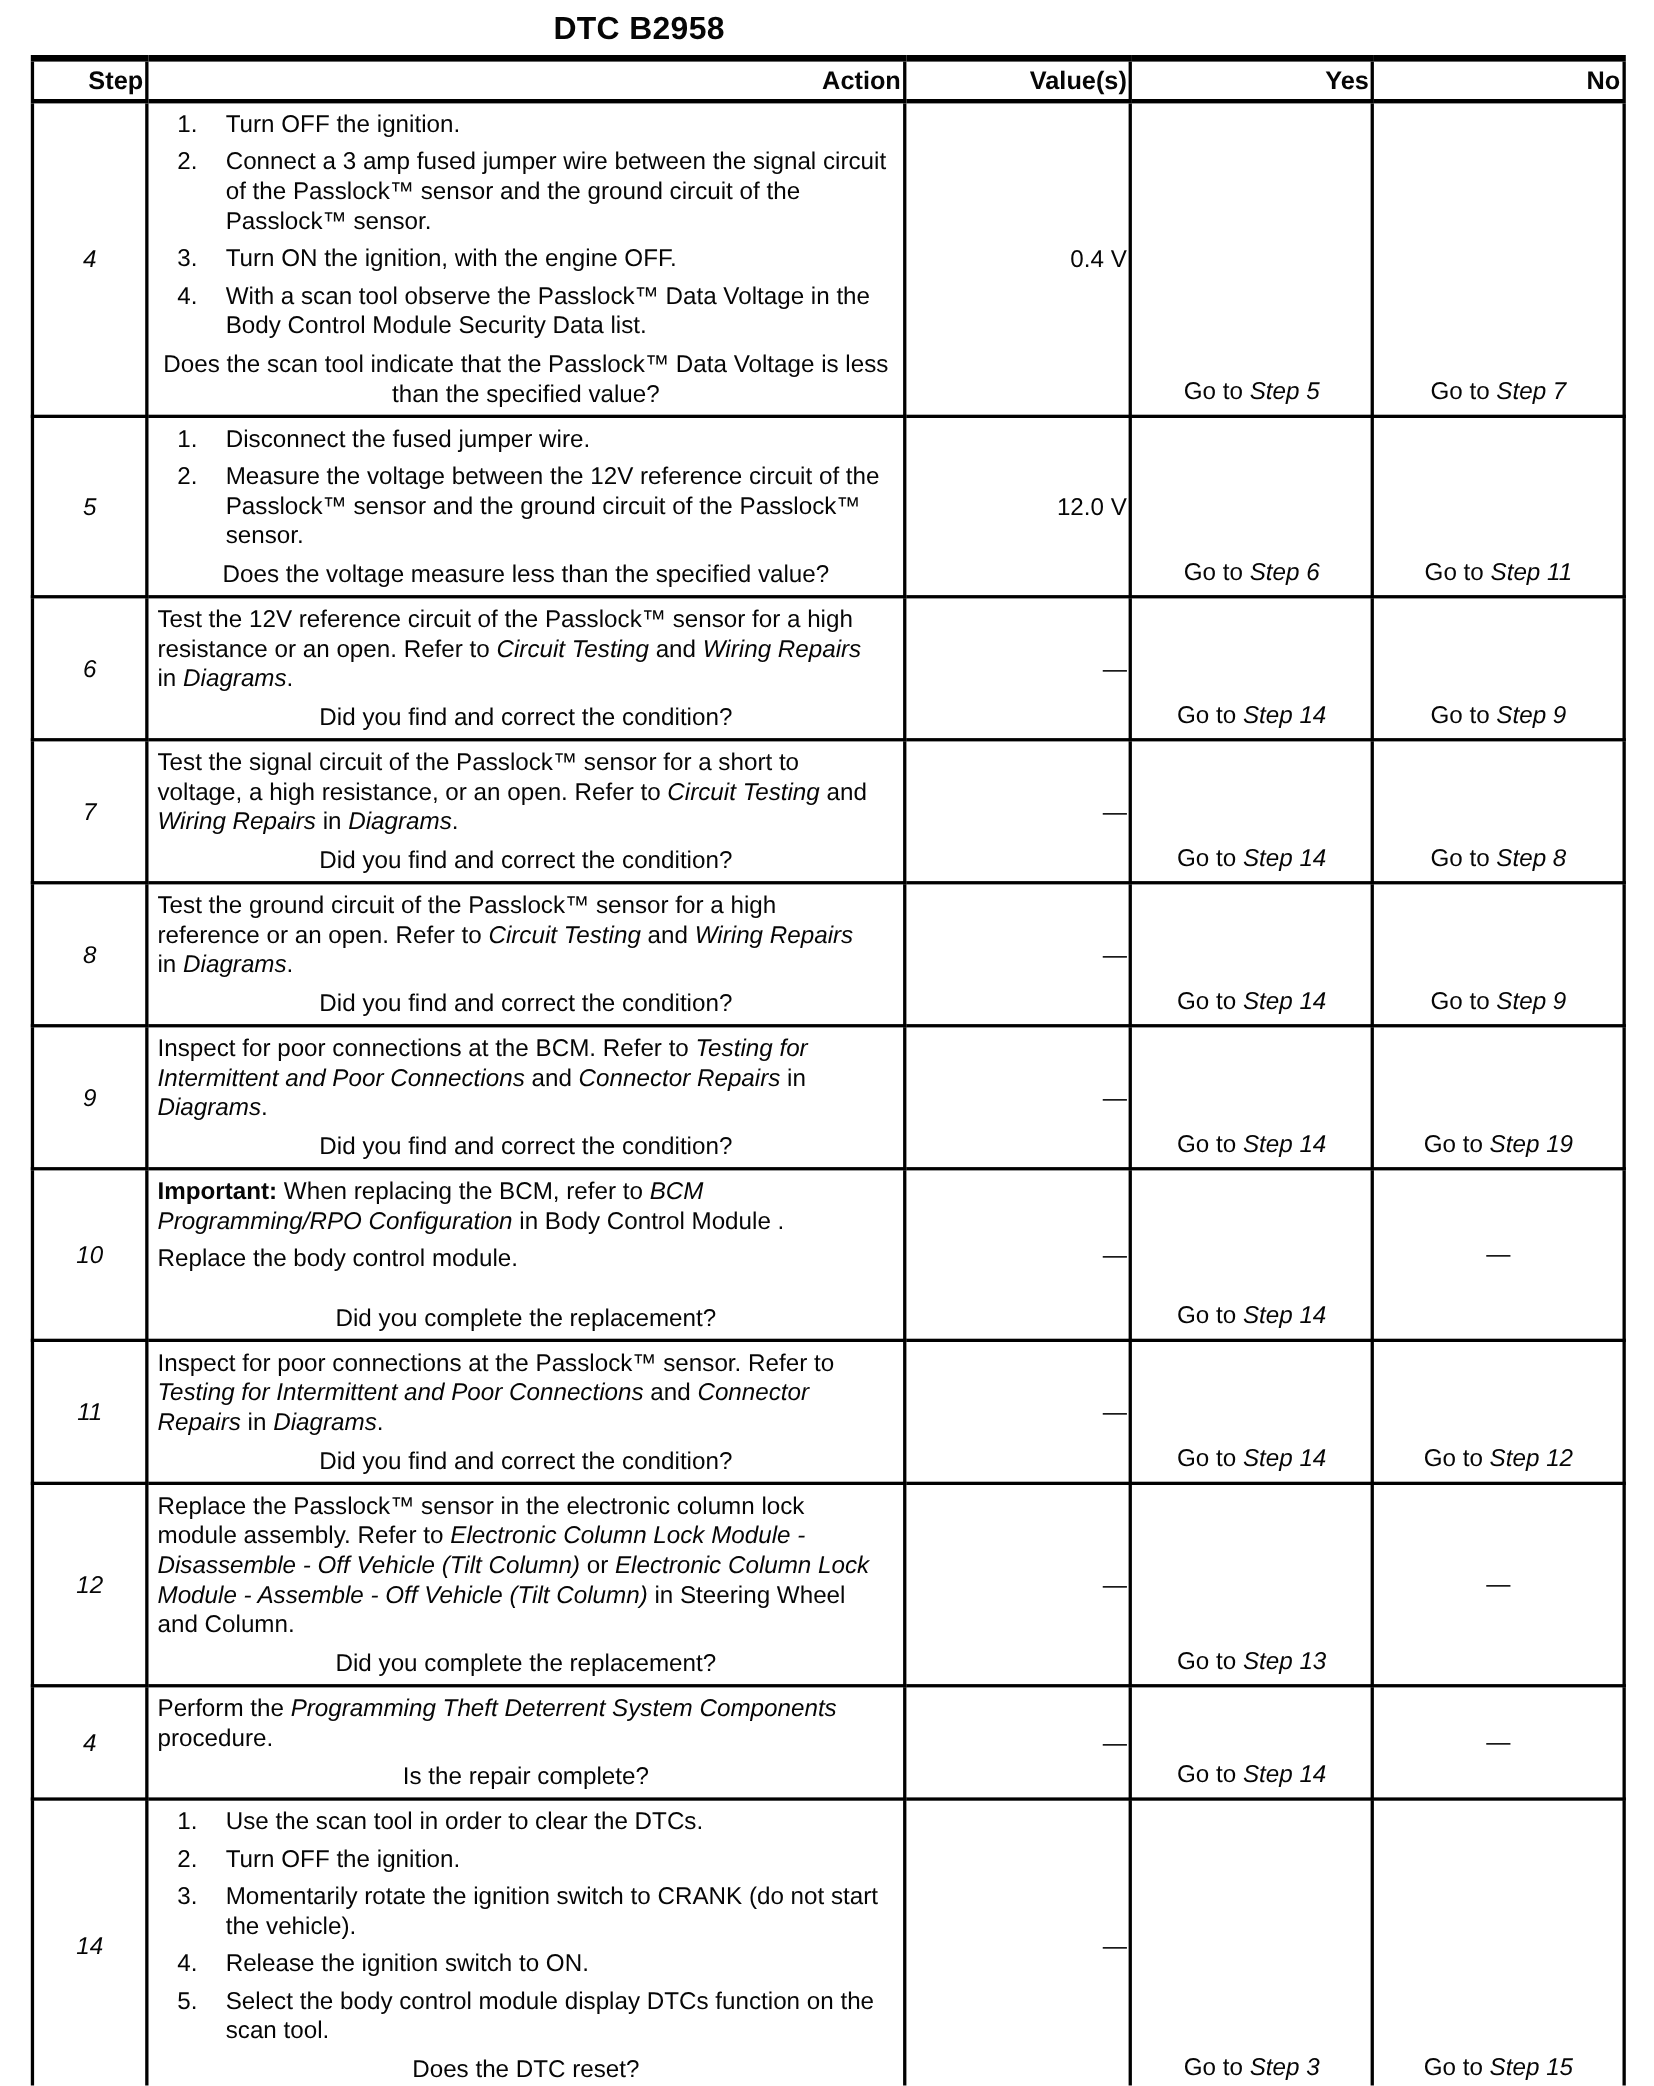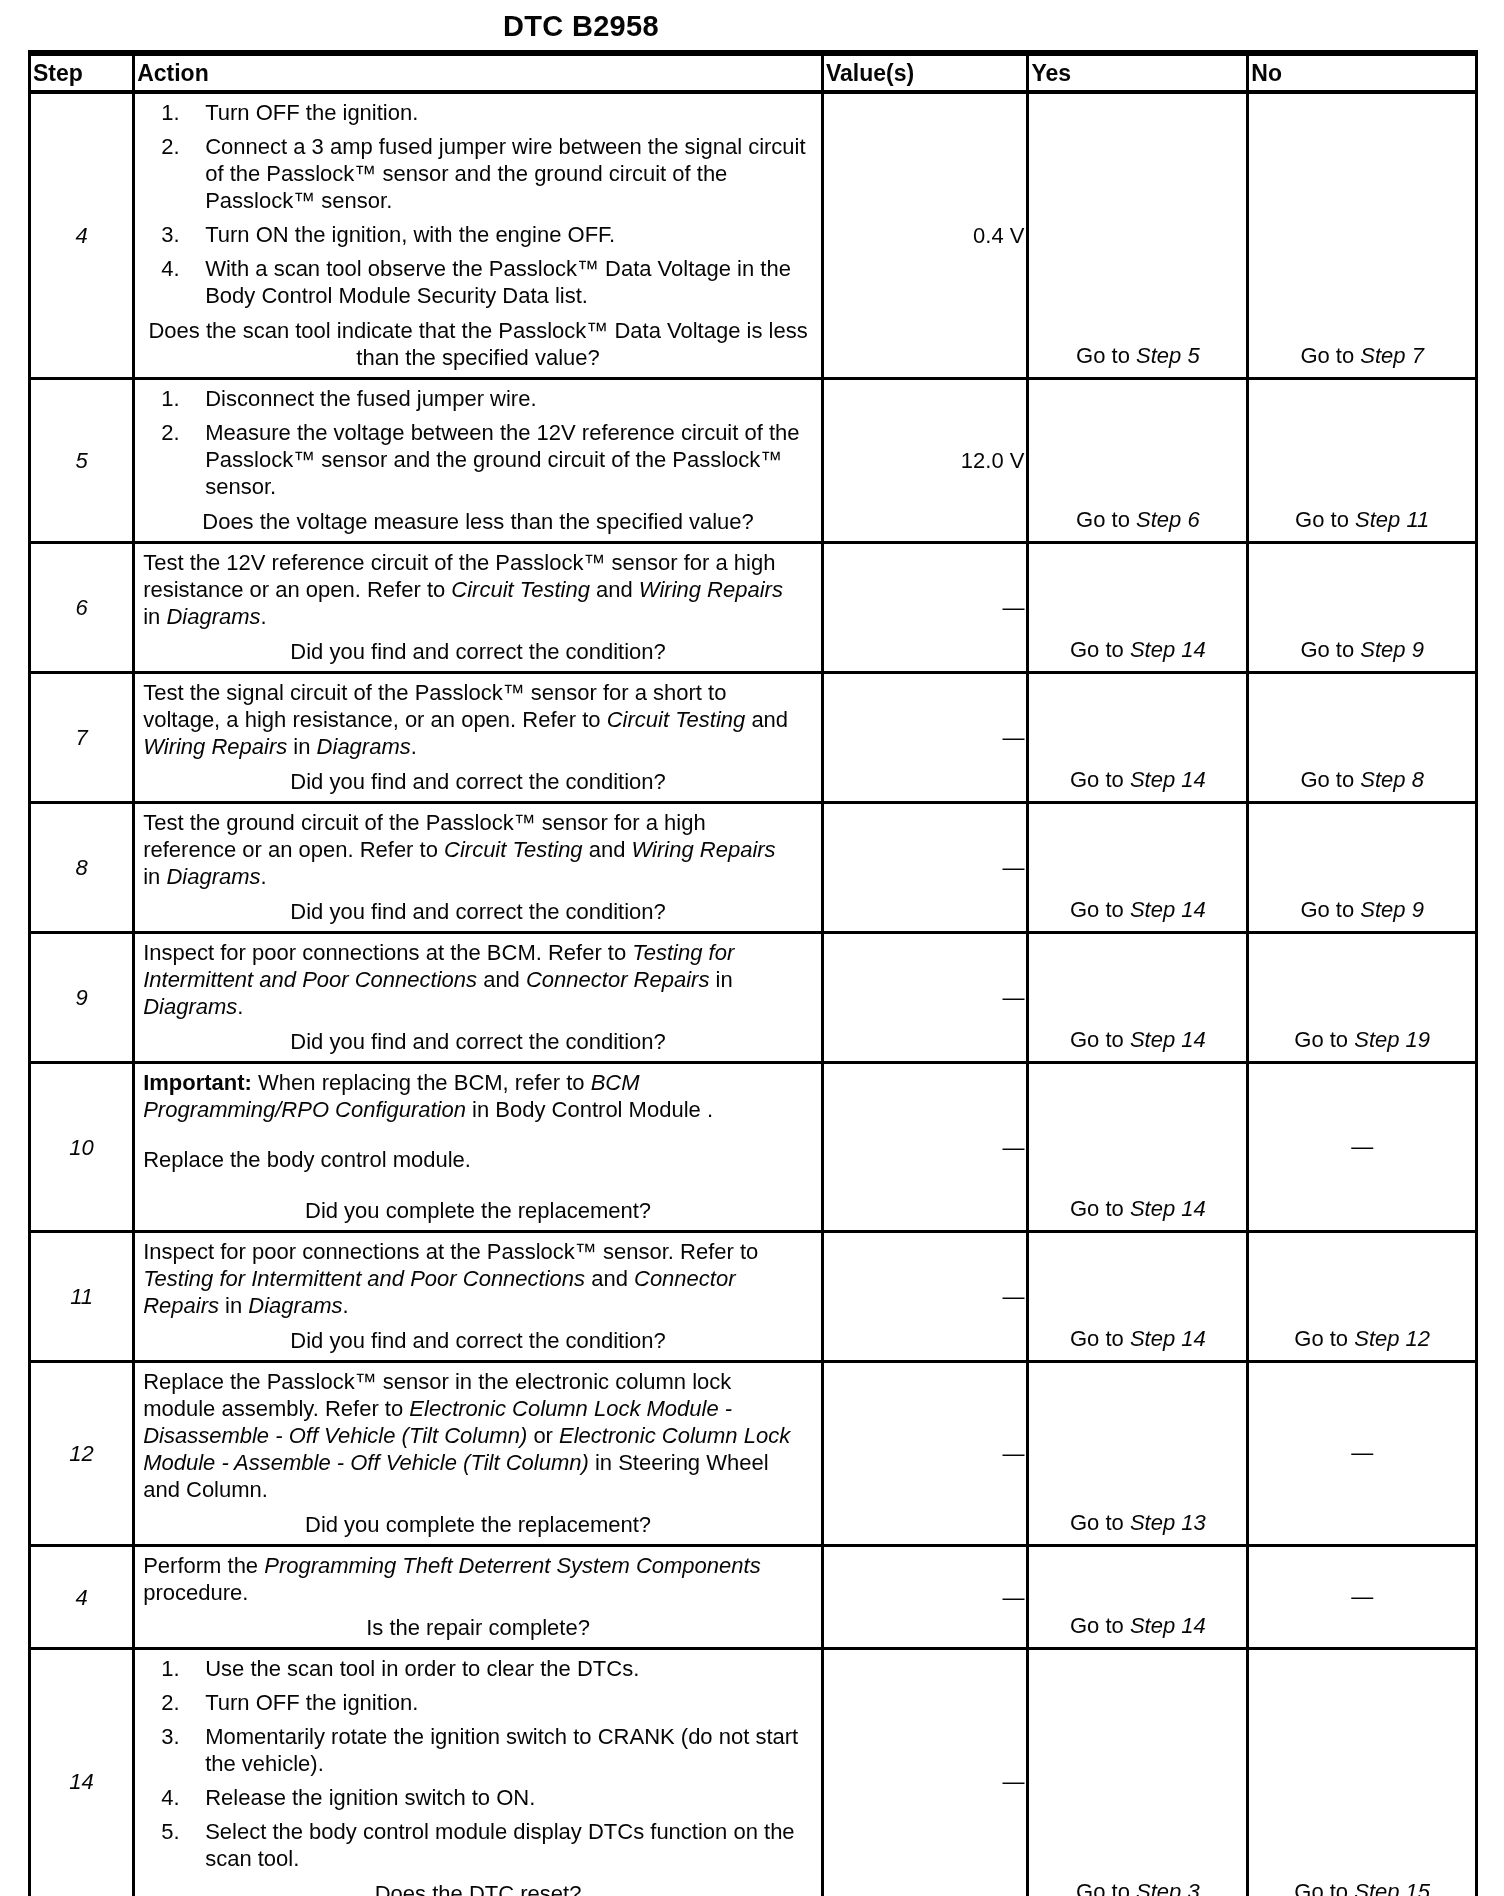--- a/index.html
+++ b/index.html
@@ -15,29 +15,29 @@
     margin:2px 0 7px 0; letter-spacing:.3px;
   }
   table.proc {
     width:100%; border-collapse:collapse; table-layout:fixed;
     border:3px solid #000;
   }
   col.c1{width:7.2%} col.c2{width:47.6%} col.c3{width:14.2%} col.c4{width:15.2%} col.c5{width:15.8%}
   th, td { border:3px solid #000; }
   thead th {
     border-top-width:6px; border-bottom-width:4px;
-    font-size:23px; font-weight:bold; padding:4px 2px; text-align:left;
+    font-size:23px; font-weight:bold; padding:4px 2px; text-align:right;
     line-height:26px;
   }
   td { font-size:22px; line-height:27px; }
   td.c-step { text-align:center; vertical-align:middle; font-style:italic; padding:2px; }
   td.c-action { vertical-align:top; padding:5px 8px 6px 8px; }
   .action-inner { display:flex; flex-direction:column; min-height:100%; }
   
-  tbody tr:nth-child(7) .action-inner { min-height:142px;gap:16px; }
+  tbody tr:nth-child(7) .action-inner { min-height:142px; }
   .list-item { display:flex; margin:0 0 7px 18px; }
   .li-num { width:44px; flex:none; }
   .li-text { flex:1; }
   .para { margin:0 16px 7px 0; }
   .question { margin-top:auto; padding-top:1px;text-align:center; }
   td.c-value { text-align:right; vertical-align:middle; padding:2px; }
   td.c-yes, td.c-no { text-align:center; vertical-align:bottom; padding:4px 4px 8px 4px; }
   td.va-mid { vertical-align:middle; padding-bottom:6px; }
   i { font-style:italic; }
   b { font-weight:bold; }

